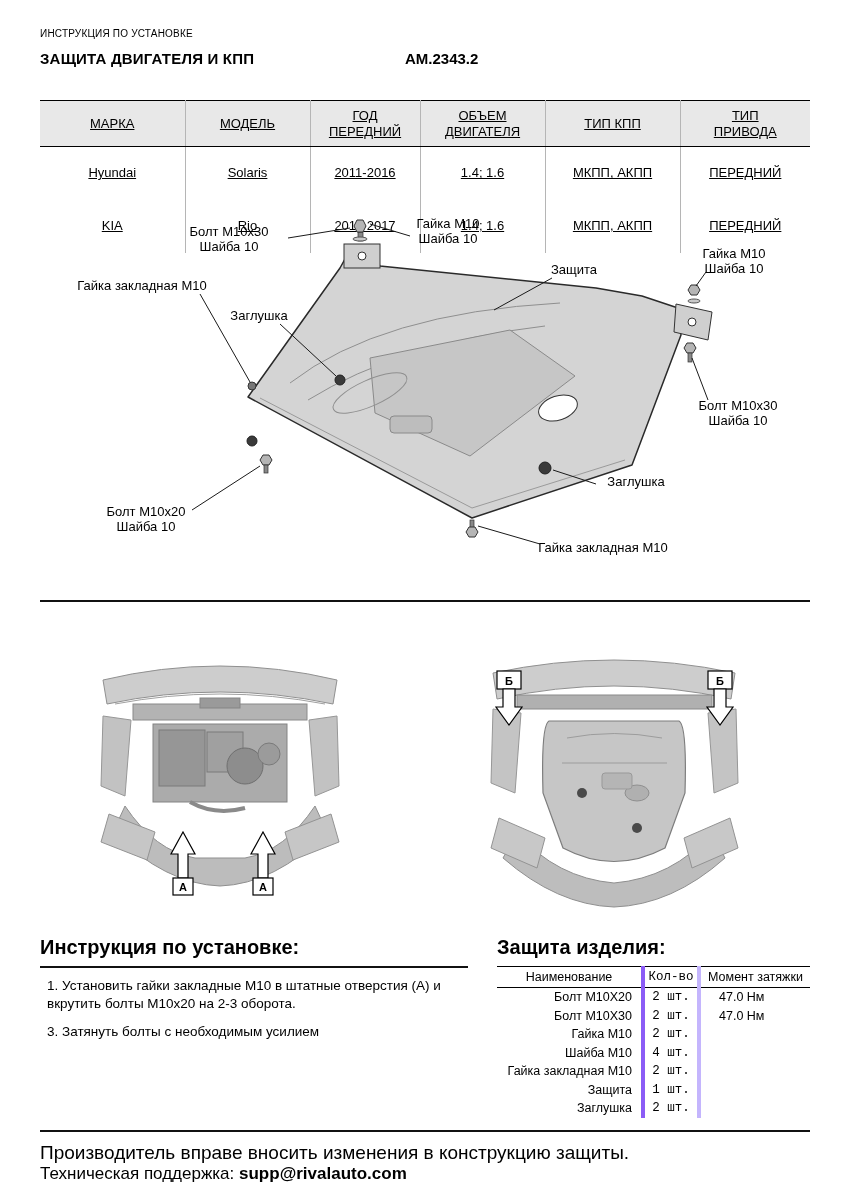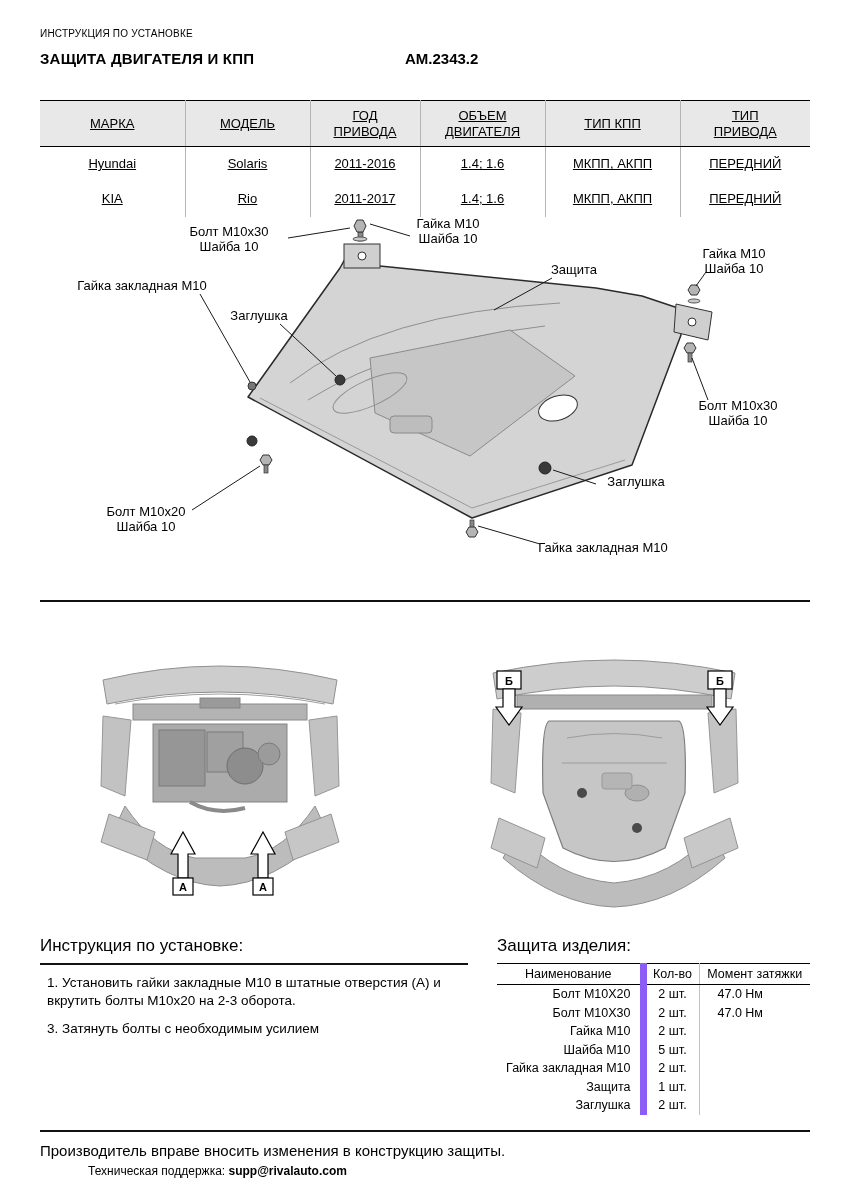--- a/index.html
+++ b/index.html
@@ -6,49 +6,49 @@
   body{width:849px;height:1200px;position:relative;font-family:"Liberation Sans","DejaVu Sans",sans-serif;color:#000;overflow:hidden;}
   .abs{position:absolute;}
   
   .hdr-line1{left:40px;top:28px;font-size:10px;letter-spacing:.2px;}
   .hdr-line2{left:40px;top:50px;font-size:15px;font-weight:bold;letter-spacing:.2px;}
   .hdr-doc{left:405px;top:50px;font-size:15px;font-weight:bold;}
   
   .veh-wrap{left:40px;top:100px;width:770px;text-decoration:underline;}
   table.veh{border-collapse:collapse;width:770px;table-layout:fixed;border-top:1.5px solid #000;}
   table.veh th{background:#e8e8e8;border-bottom:1.5px solid #000;font-weight:normal;font-size:13px;text-align:center;white-space:pre-line;padding:7px 2px;line-height:1.2;}
-  table.veh td{font-size:13px;text-align:center;padding:9px 2px;line-height:1.3;}
+  table.veh td{font-size:13px;text-align:center;padding:18px 2px;line-height:1.3;}
   table.veh th + th, table.veh td + td{border-left:1px solid #b5b5b5;}
   
   .diagram{left:40px;top:208px;width:770px;height:392px;}
   .diagram svg{position:absolute;left:0;top:0;}
   .callout{position:absolute;font-size:13px;line-height:1.18;text-align:center;white-space:pre-line;}
   
   .rule{background:#111;height:2px;}
   
   .car-left{left:95px;top:646px;}
   .car-right{left:487px;top:643px;}
   
-  .sec-head{font-size:17px;font-weight:normal;}
+  .sec-head{font-size:20px;font-weight:bold;}
   .install{left:40px;top:936px;width:428px;}
   .install .underline{margin-top:7px;height:1.5px;background:#111;width:428px;}
   .install p{margin:9px 0 0 7px;font-size:13.5px;line-height:1.38;}
   .parts{left:497px;top:936px;width:313px;}
   table.parts-t{border-collapse:collapse;margin-top:7px;width:313px;table-layout:fixed;border-top:1.5px solid #000;}
   table.parts-t th{border-bottom:1.5px solid #000;font-weight:normal;font-size:12.5px;text-align:center;padding:3px 2px;}
-  table.parts-t th:nth-child(1),table.parts-t td:nth-child(1){border-right:7px solid #8b5cf6;margin-top:36px;}
-  table.parts-t th:nth-child(2),table.parts-t td:nth-child(2){border-right:1px solid #c4b5fd;}
+  table.parts-t th:nth-child(1),table.parts-t td:nth-child(1){border-right:4px solid #8b5cf6;margin-top:36px;}
+  table.parts-t th:nth-child(2),table.parts-t td:nth-child(2){border-right:4px solid #c4b5fd;font-family:Liberation Mono, monospace;}
   table.parts-t td{font-size:12.5px;padding:1px 3px;line-height:1.32;}
   table.parts-t td:nth-child(1){text-align:right;padding-right:9px;}
   table.parts-t td:nth-child(2){text-align:center;}
   table.parts-t td:nth-child(3){text-align:left;padding-left:18px;}
   
   .footer-rule{left:40px;top:1130px;width:770px;}
-  .foot1{left:40px;top:1142px;font-size:15px;}
-  .foot2{left:40px;top:1164px;font-size:12px;margin-left:48px;}
+  .foot1{left:40px;top:1142px;font-size:19px;}
+  .foot2{left:40px;top:1164px;font-size:17px;}
   .foot2 b{font-weight:bold;}
 </style>
 </head>
 <body>
 
 <div class="abs hdr-line1">ИНСТРУКЦИЯ ПО УСТАНОВКЕ</div>
 <div class="abs hdr-line2">ЗАЩИТА ДВИГАТЕЛЯ И КПП</div>
 <div class="abs hdr-doc">АМ.2343.2</div>
 
 <div class="abs veh-wrap">
@@ -59,21 +59,21 @@
         <col style="width:110px">
         <col style="width:125px">
         <col style="width:135px">
         <col style="width:130px">
       </colgroup>
     <thead>
       <tr>
         <th>МАРКА</th>
         <th>МОДЕЛЬ</th>
         <th>ГОД
-ПРИВОДА</th>
+ПЕРЕДНИЙ</th>
         <th>ОБЪЕМ
 ДВИГАТЕЛЯ</th>
         <th>ТИП КПП</th>
         <th>ТИП
 ПРИВОДА</th>
       </tr>
     </thead>
     <tbody>
       <tr>
         <td>Hyundai</td>
@@ -251,21 +251,21 @@
           <td>2 шт.</td>
           <td>47.0 Нм</td>
         </tr>
       <tr>
           <td>Гайка М10</td>
           <td>2 шт.</td>
           <td></td>
         </tr>
       <tr>
           <td>Шайба М10</td>
-          <td>5 шт.</td>
+          <td>4 шт.</td>
           <td></td>
         </tr>
       <tr>
           <td>Гайка закладная М10</td>
           <td>2 шт.</td>
           <td></td>
         </tr>
       <tr>
           <td>Защита</td>
           <td>1 шт.</td>

